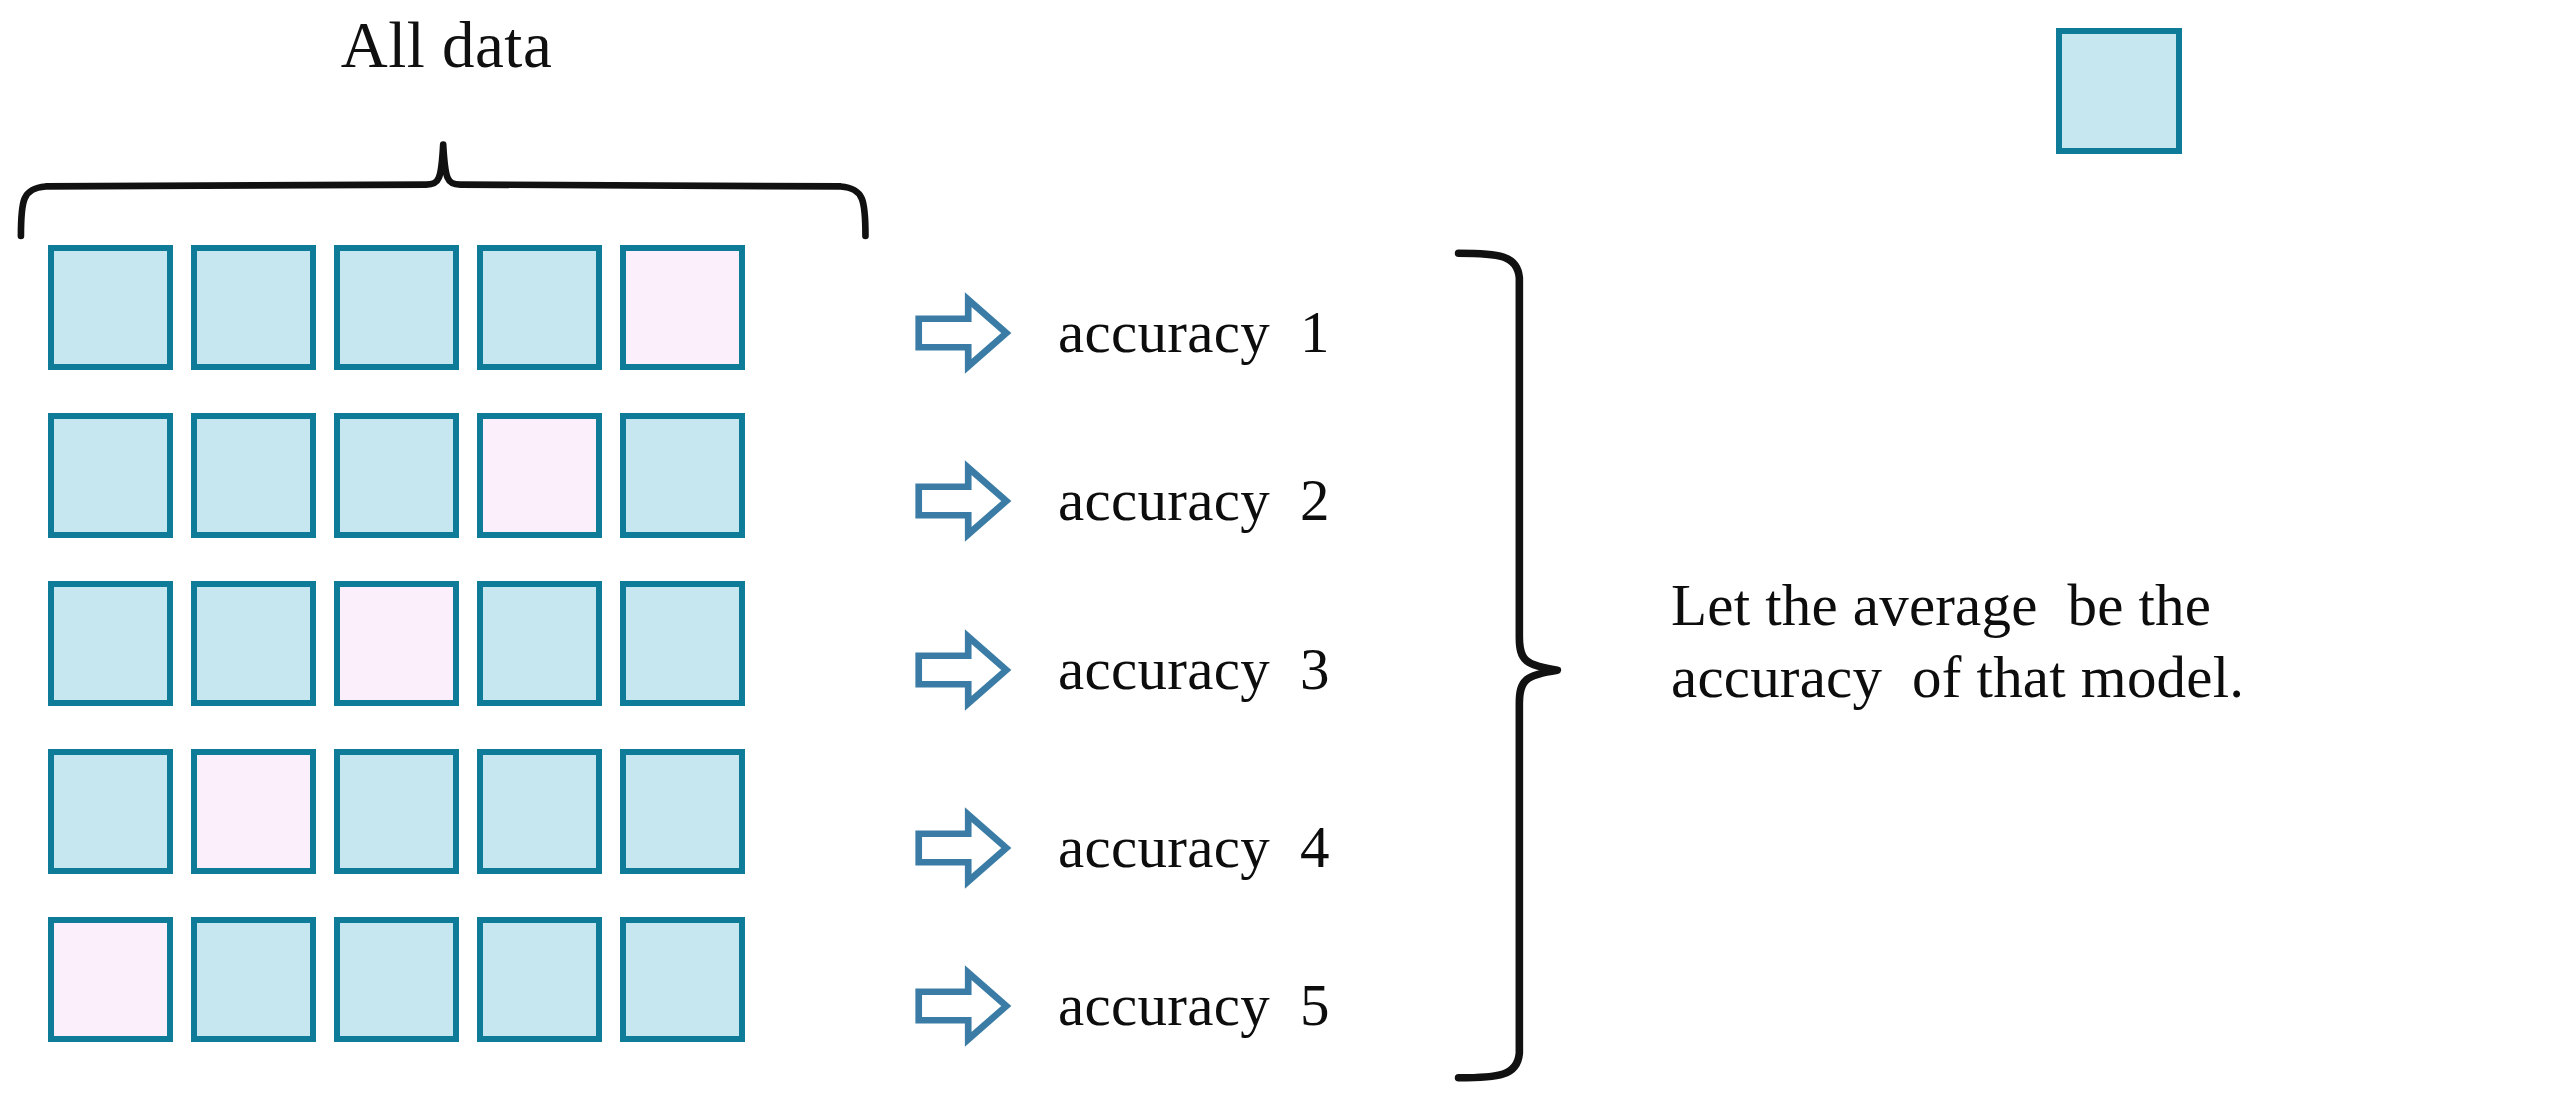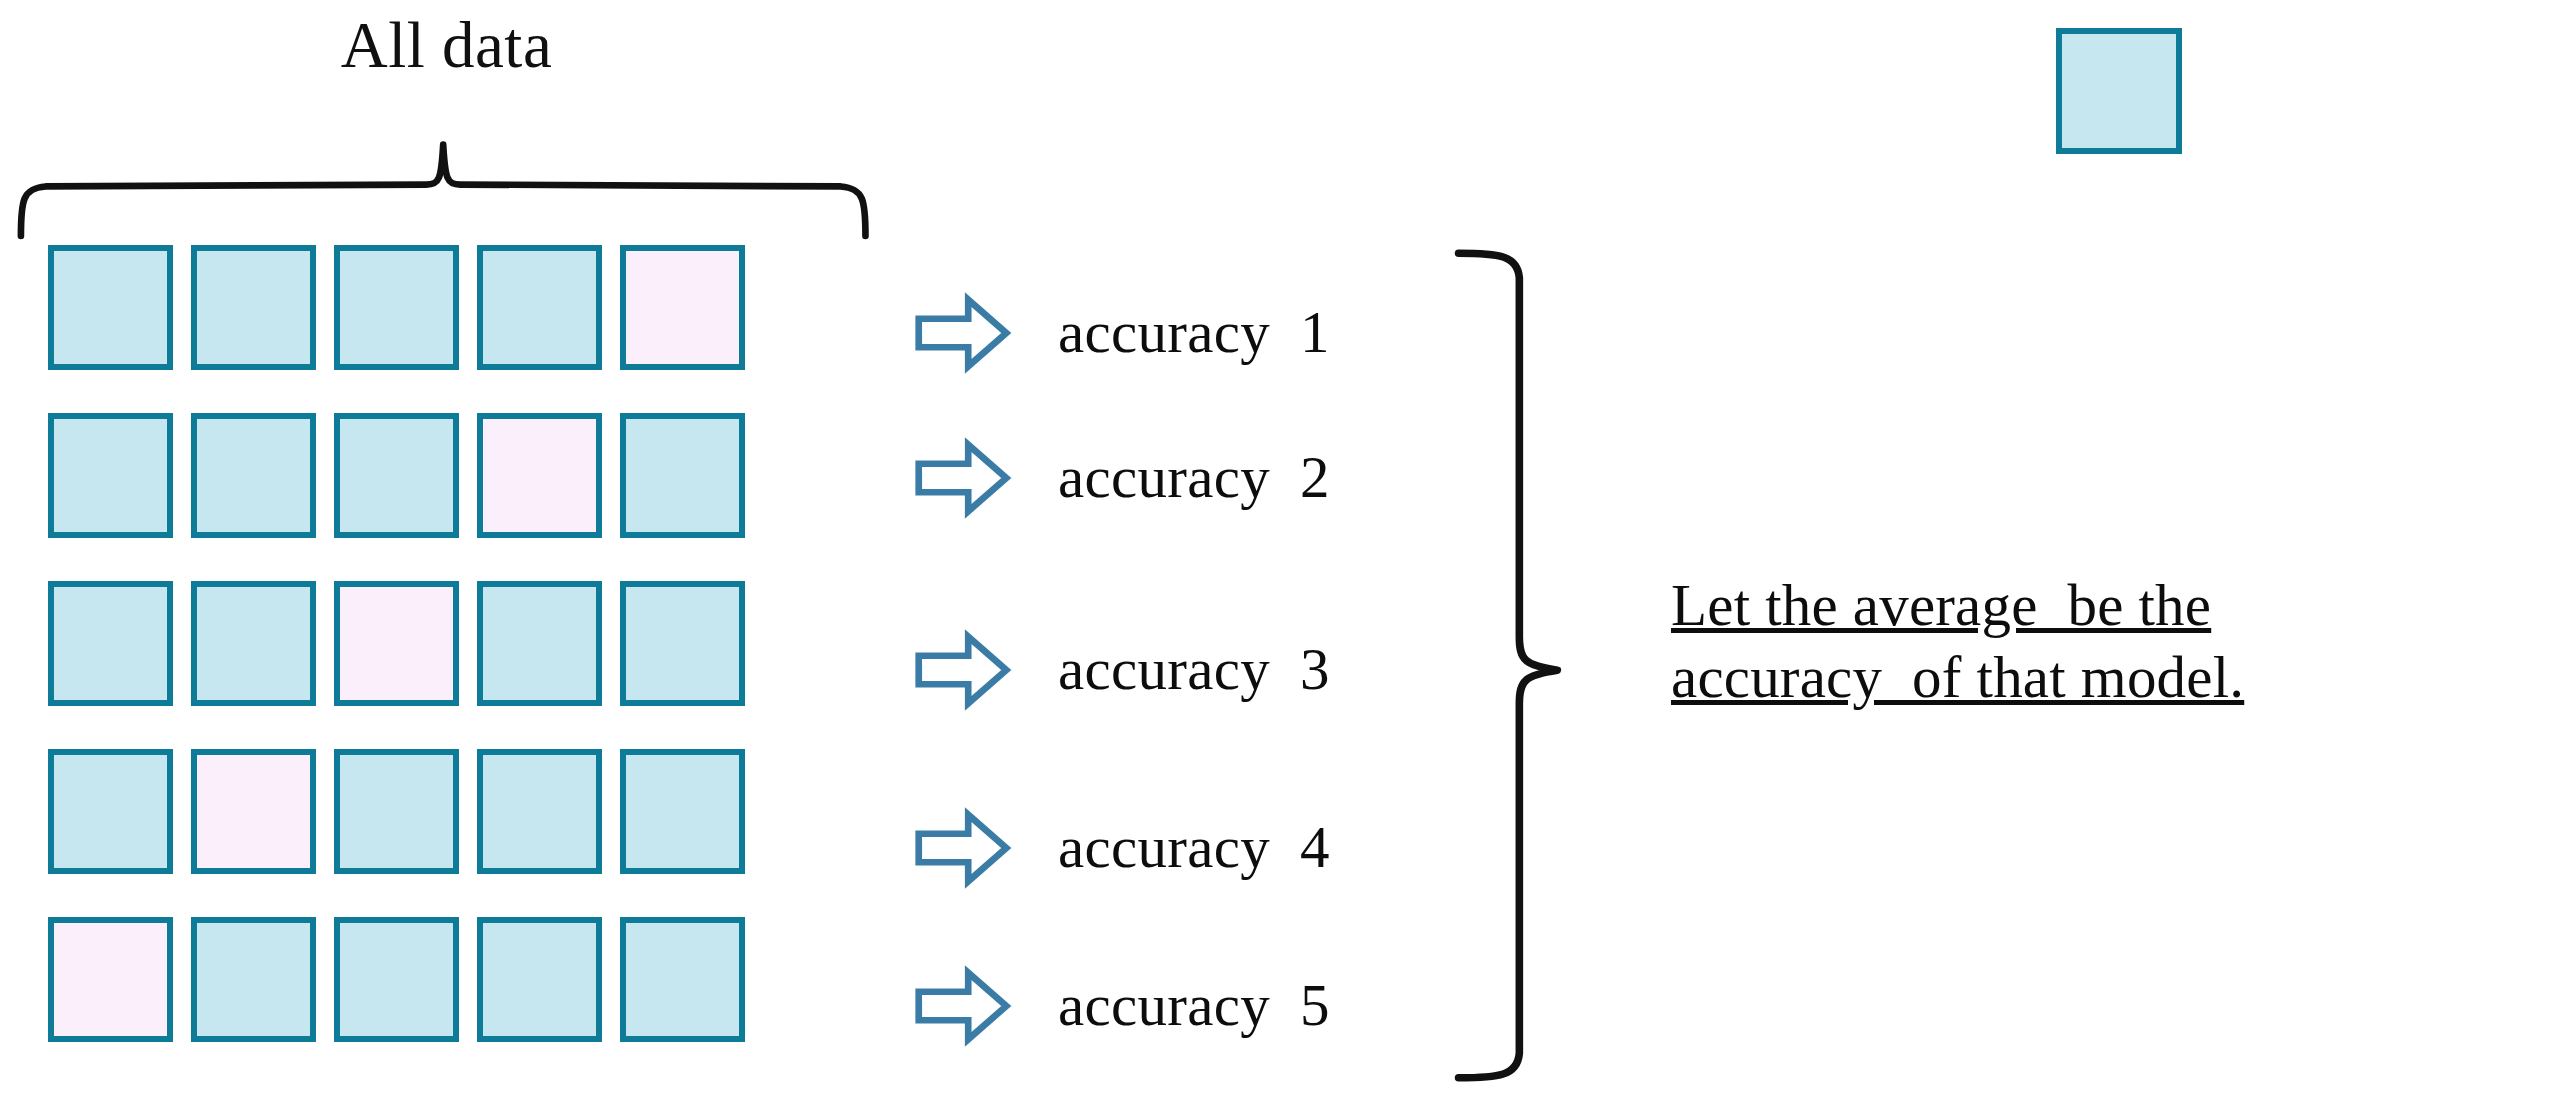--- a/index.html
+++ b/index.html
@@ -87,21 +87,21 @@
   #conclusion {
     position: absolute;
     left: 1671px;
     top: 570px;
     width: 817px;
     font-size: 59px;
     line-height: 1.22;
     color: #0d0d0d;
     letter-spacing: 0.2px;
   }
-  #conclusion .line { white-space: pre; display: block; text-decoration: underline; }
+  #conclusion .line { white-space: pre; display: block; }
 
   
   #legend {
     position: absolute;
     left: 2056px;
     top: 23px;
   }
   .legend-row {
     display: flex;
     align-items: center;
@@ -174,21 +174,21 @@
     <div class="cell"></div>
   </div>
 
   <div class="acc-row" style="top:285px;">
     <svg class="acc-arrow" viewBox="0 0 104 86">
       <path d="M 6 28 L 58 28 L 58 8 L 98 43 L 58 78 L 58 58 L 6 58 Z" fill="#ffffff" stroke="#3a7ca5" stroke-width="7" stroke-linejoin="miter"></path>
     </svg>
     <span class="acc-label">accuracy  1</span>
   </div>
 
-  <div class="acc-row" style="top:430px;">
+  <div class="acc-row" style="top:453px;">
     <svg class="acc-arrow" viewBox="0 0 104 86">
       <path d="M 6 28 L 58 28 L 58 8 L 98 43 L 58 78 L 58 58 L 6 58 Z" fill="#ffffff" stroke="#3a7ca5" stroke-width="7" stroke-linejoin="miter"></path>
     </svg>
     <span class="acc-label">accuracy  2</span>
   </div>
 
   <div class="acc-row" style="top:622px;">
     <svg class="acc-arrow" viewBox="0 0 104 86">
       <path d="M 6 28 L 58 28 L 58 8 L 98 43 L 58 78 L 58 58 L 6 58 Z" fill="#ffffff" stroke="#3a7ca5" stroke-width="7" stroke-linejoin="miter"></path>
     </svg>

